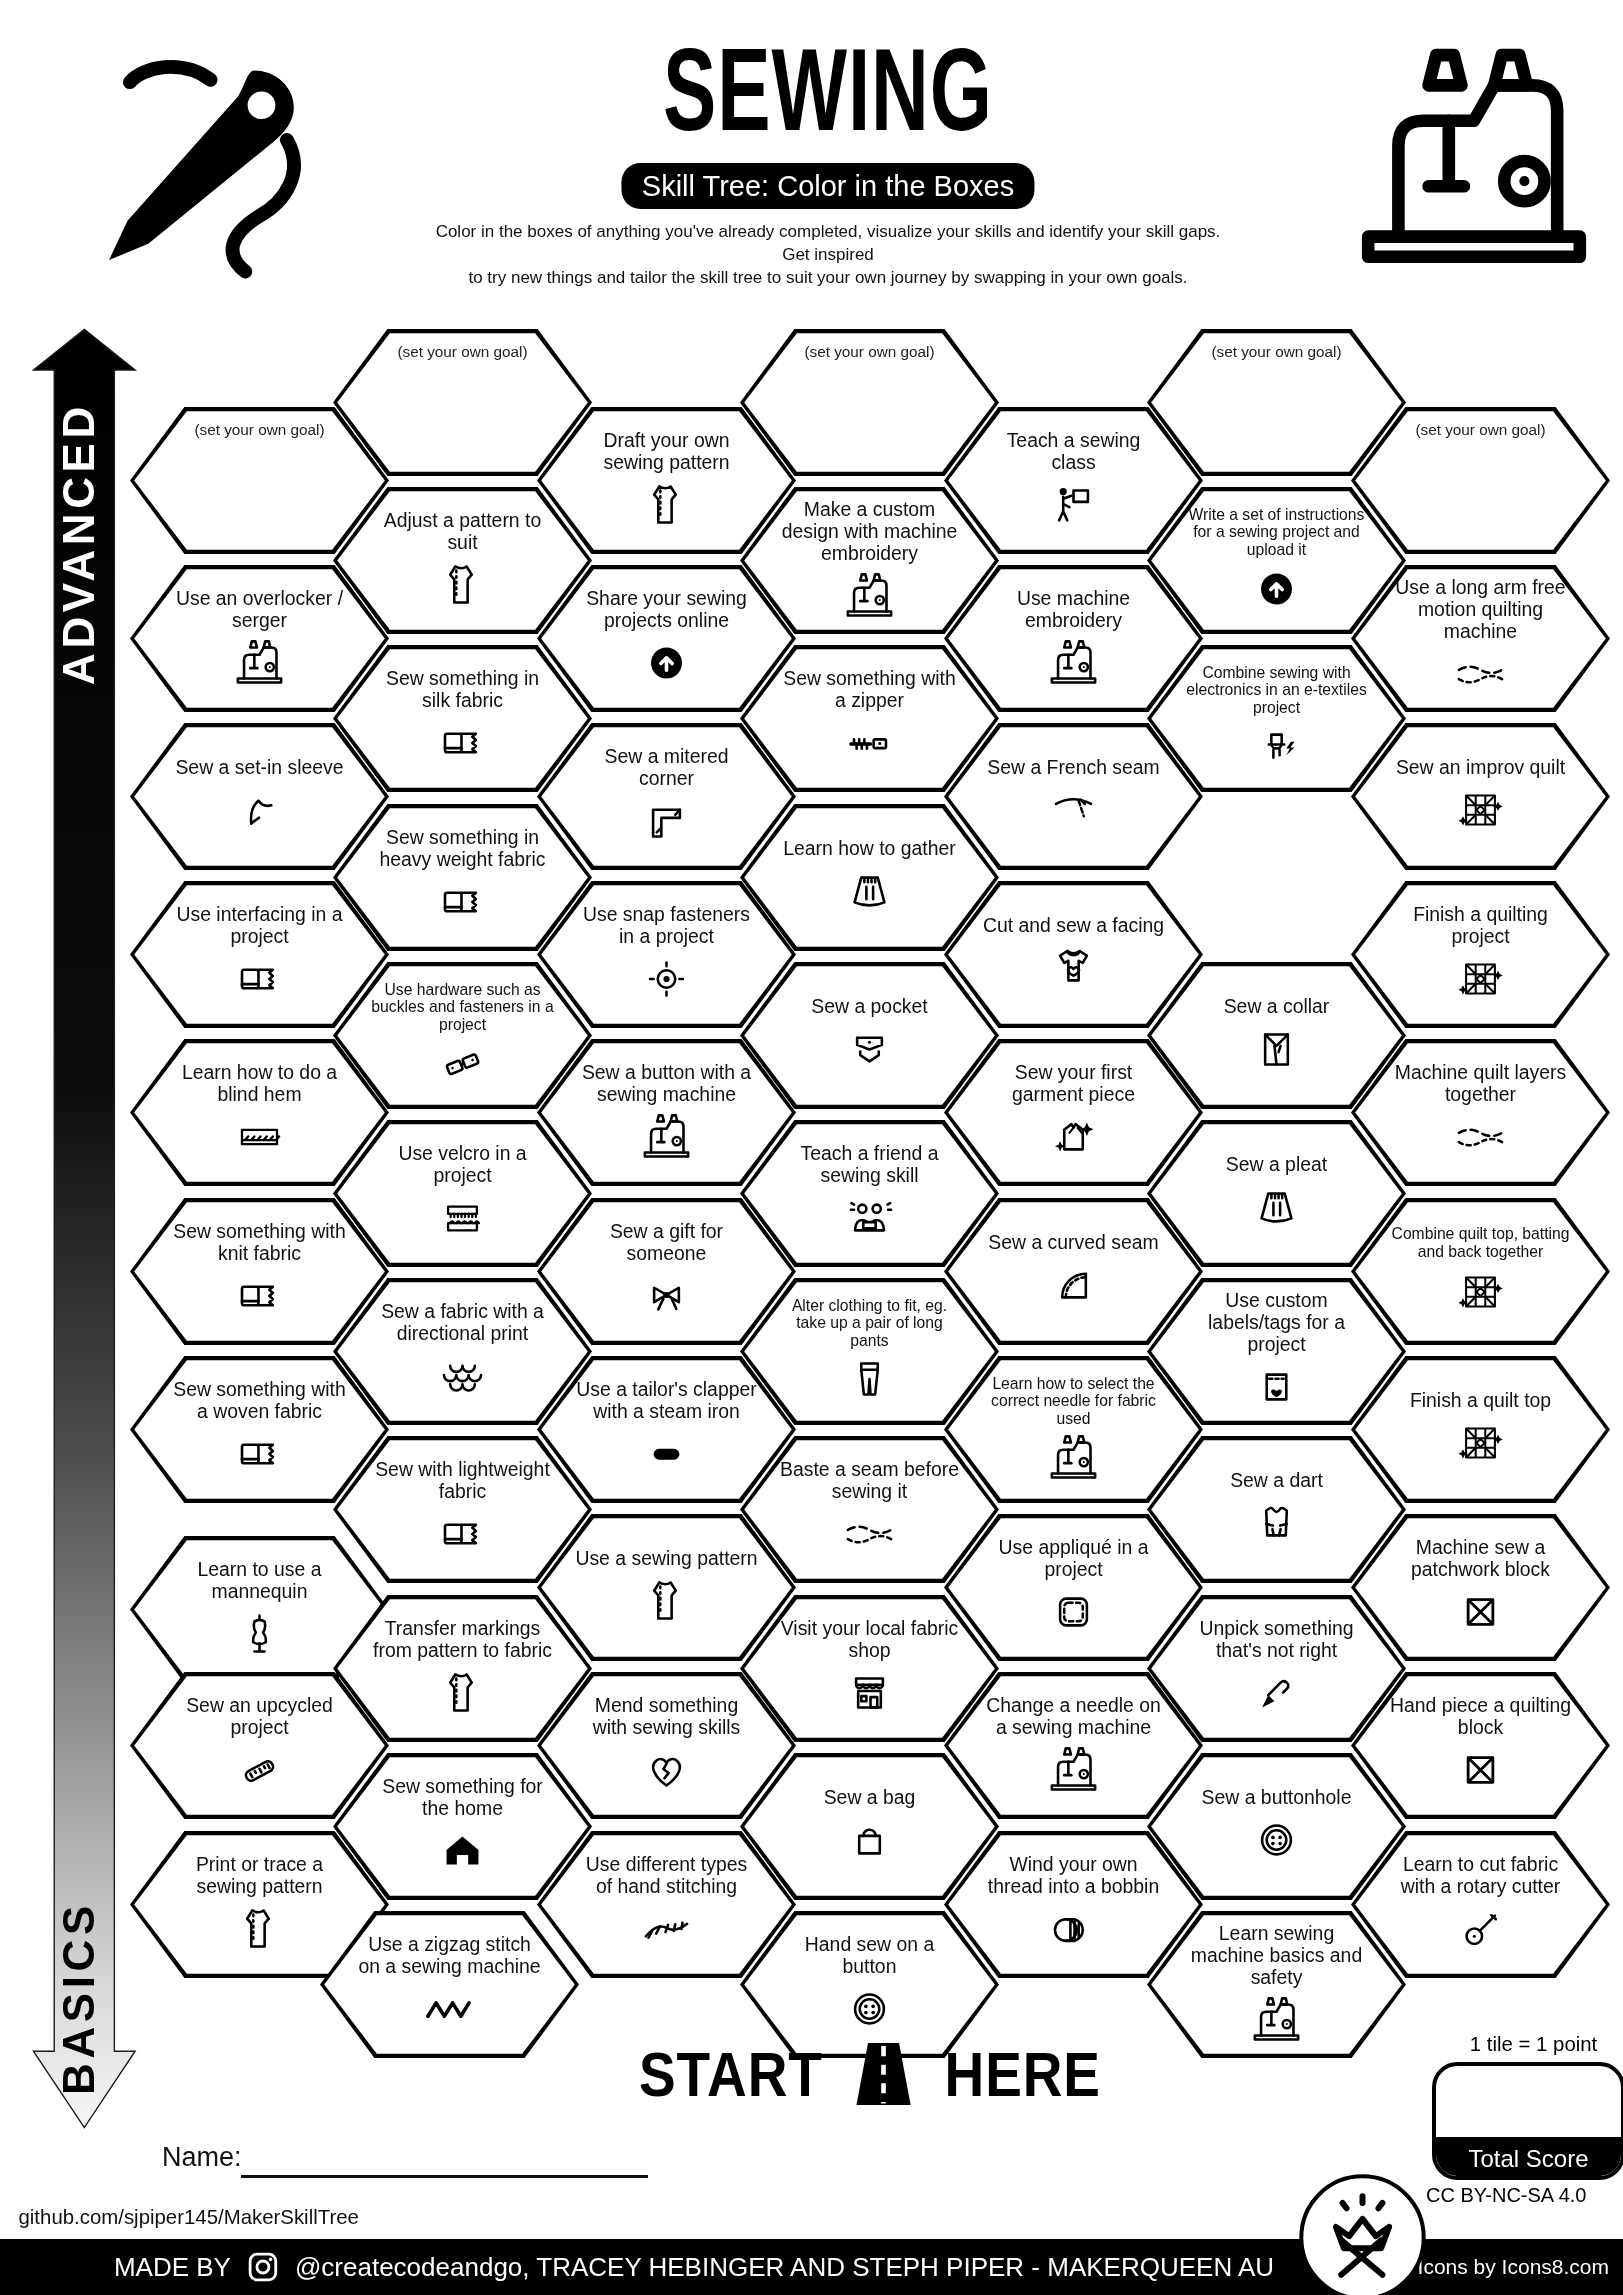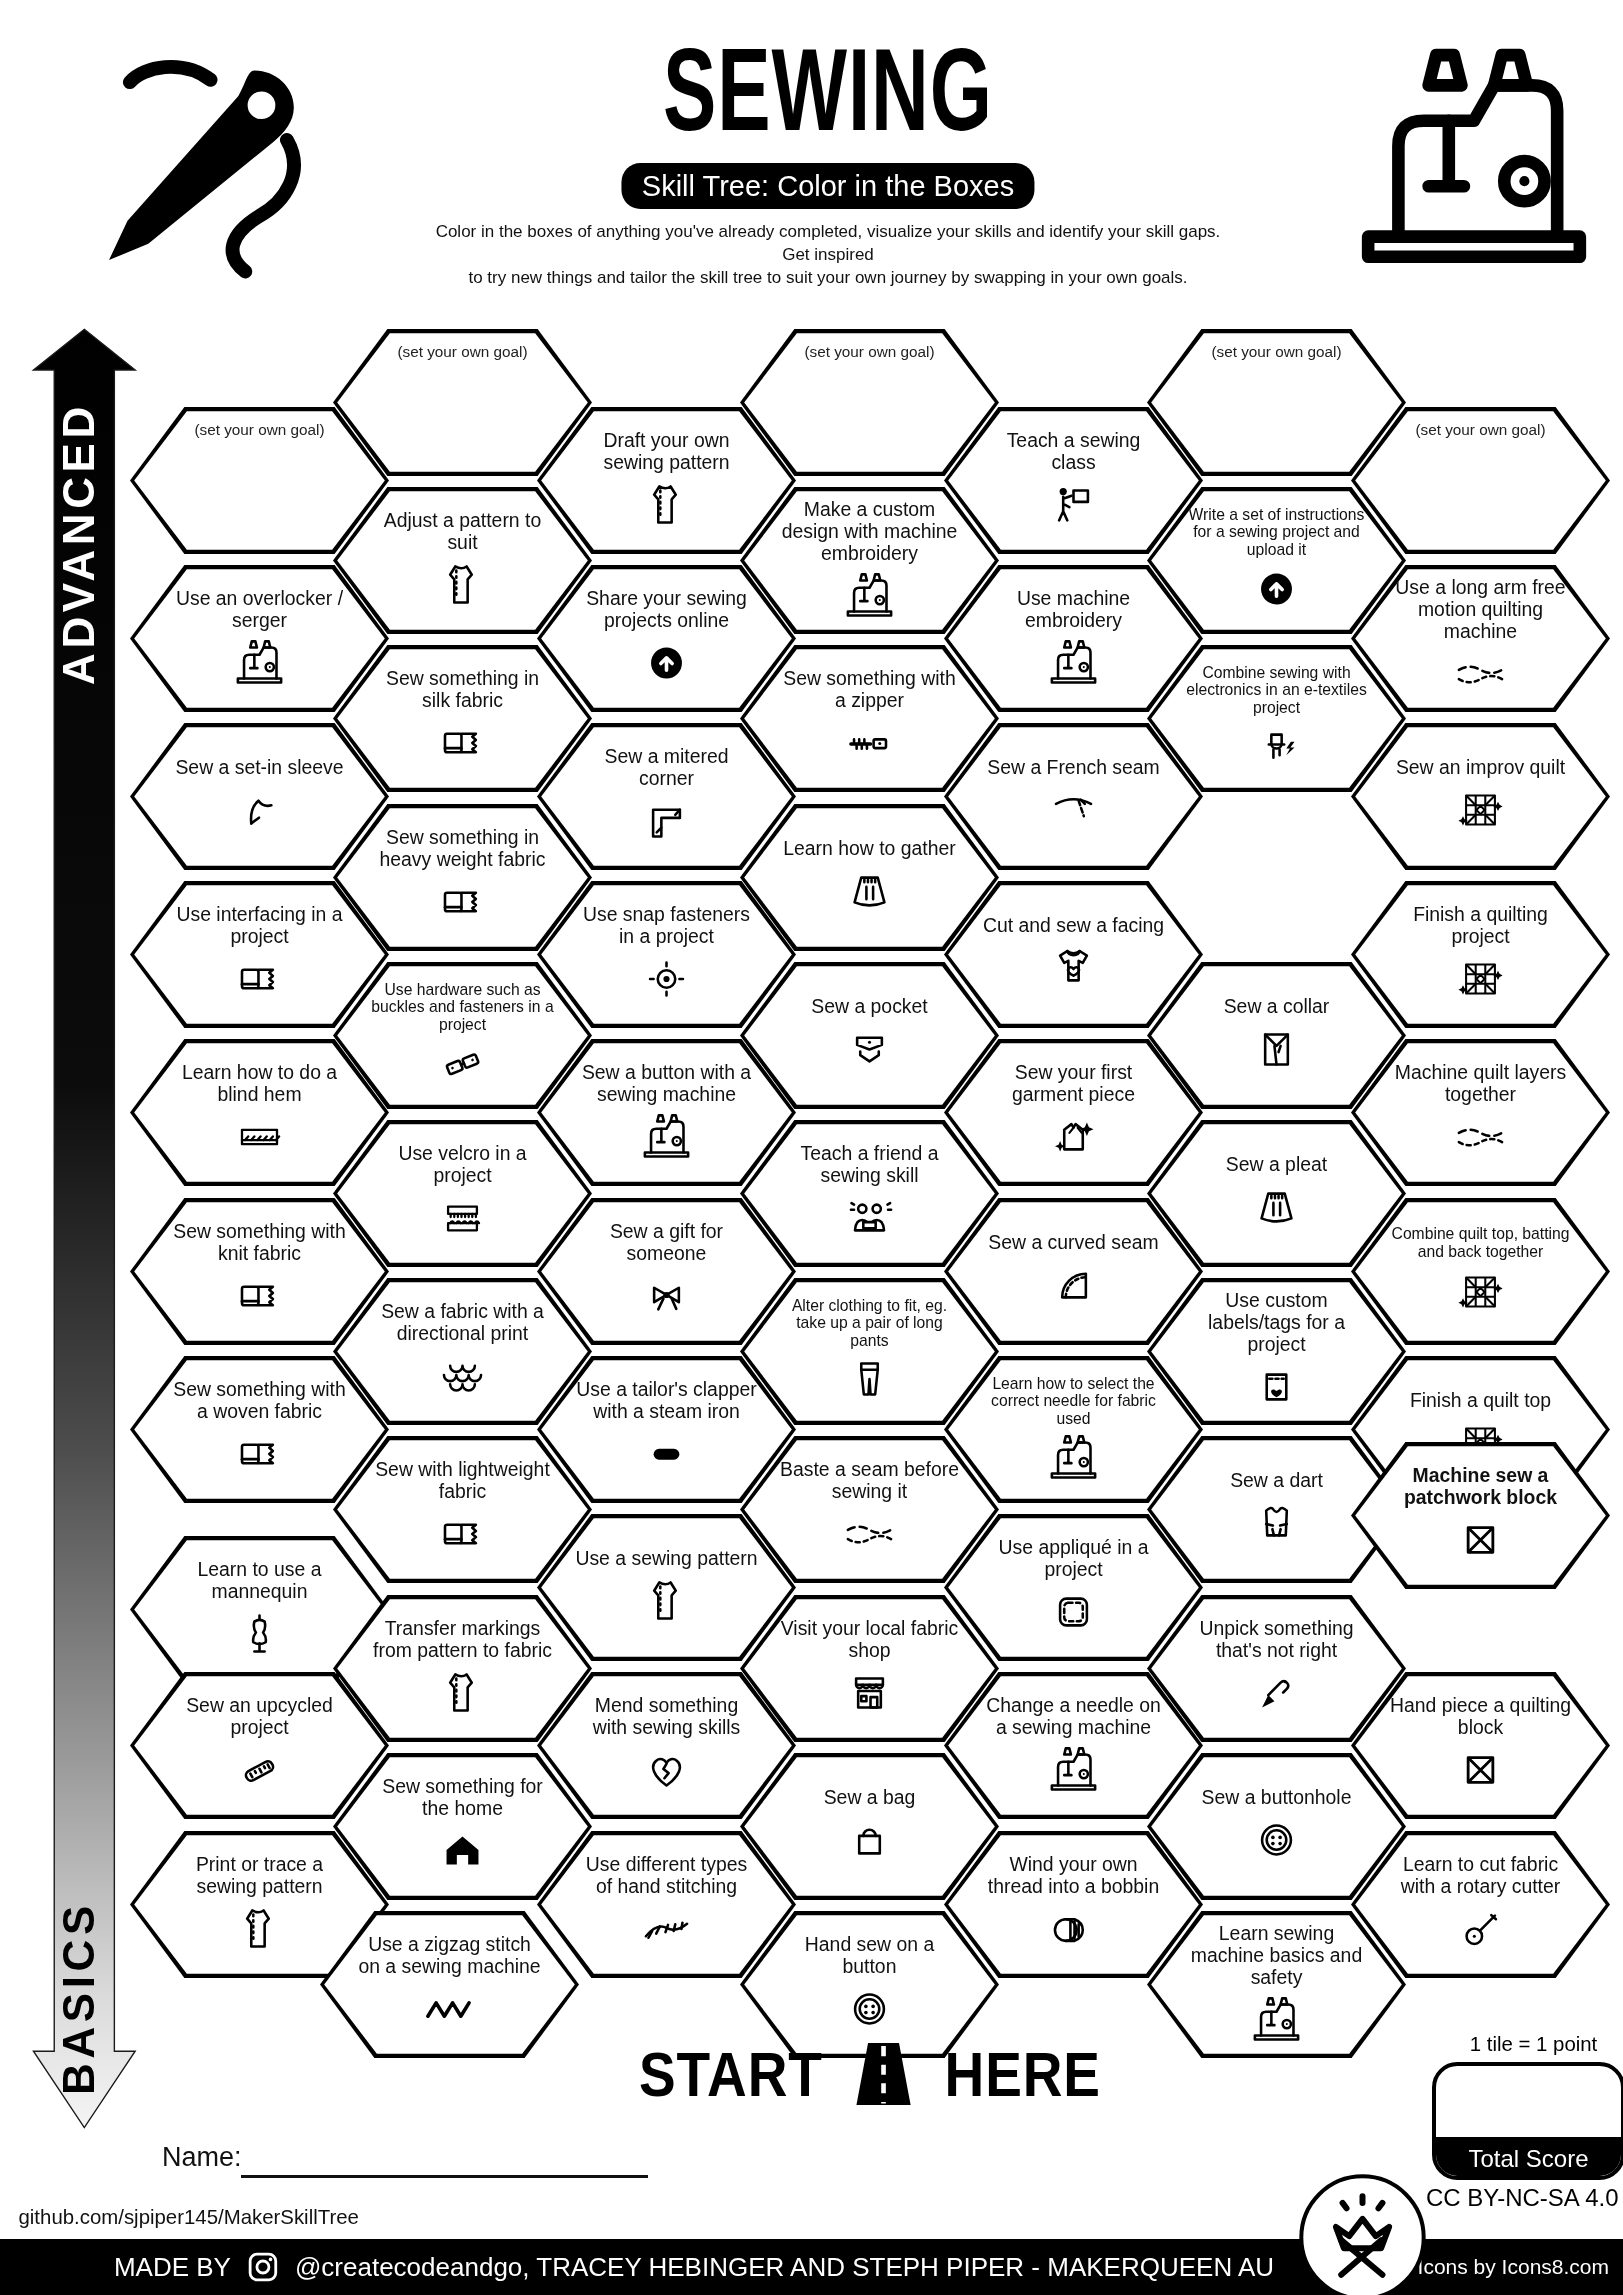--- a/index.html
+++ b/index.html
@@ -75,21 +75,21 @@
   .footer-bar{
     position:absolute;left:0;top:2239px;width:1623px;height:56px;background:#000;color:#fff;
     display:flex;align-items:center;
   }
   .made-by{
     position:absolute;left:694px;transform:translateX(-50%);display:flex;align-items:center;gap:12px;
     font-size:26px;white-space:nowrap;
   }
   .ig-icon{width:40px;height:40px;color:#fff;}
   .icons-credit{position:absolute;right:14px;font-size:21px;color:#fff;}
-  .license-text{position:absolute;left:1426px;top:2184px;font-size:24px;color:#000;}
+  .license-text{position:absolute;left:1426px;top:2184px;font-size:20px;color:#000;}
   .mq-logo{position:absolute;left:1296px;top:2171px;width:133px;height:133px;z-index:5;color:#000;}
 </style>
 </head>
 <body>
 
 <svg width="0" height="0" style="position:absolute" aria-hidden="true">
 <defs>
 <symbol id="sym-sewing-machine" viewBox="0 0 100 100">
         <g stroke="currentColor" stroke-width="5" fill="none" stroke-linecap="round" stroke-linejoin="round">
   <path d="M32 20l3-12h7l3 12zM58 20l3-12h7l3 12z"></path>
@@ -1122,21 +1122,21 @@
     <div class="hex" style="left: 1351px; top: 1356px;">
     <div class="hex-inner">
       <div class="hex-content">
         <div class="hex-label">Finish a quilt top</div>
         <svg class="hex-icon" viewBox="0 0 124 112" width="57" height="52">
             <use href="#sym-quilt-block"></use>
           </svg>
       </div>
     </div>
   </div>
-    <div class="hex" style="left: 1351px; top: 1442px; font-weight: bold;">
+    <div class="hex" style="left: 1351px; top: 1514px;">
     <div class="hex-inner">
       <div class="hex-content">
         <div class="hex-label">Machine sew a patchwork block</div>
         <svg class="hex-icon" viewBox="0 0 124 112" width="57" height="52">
             <use href="#sym-x-block"></use>
           </svg>
       </div>
     </div>
   </div>
     <div class="hex" style="left: 1351px; top: 1672px;">

